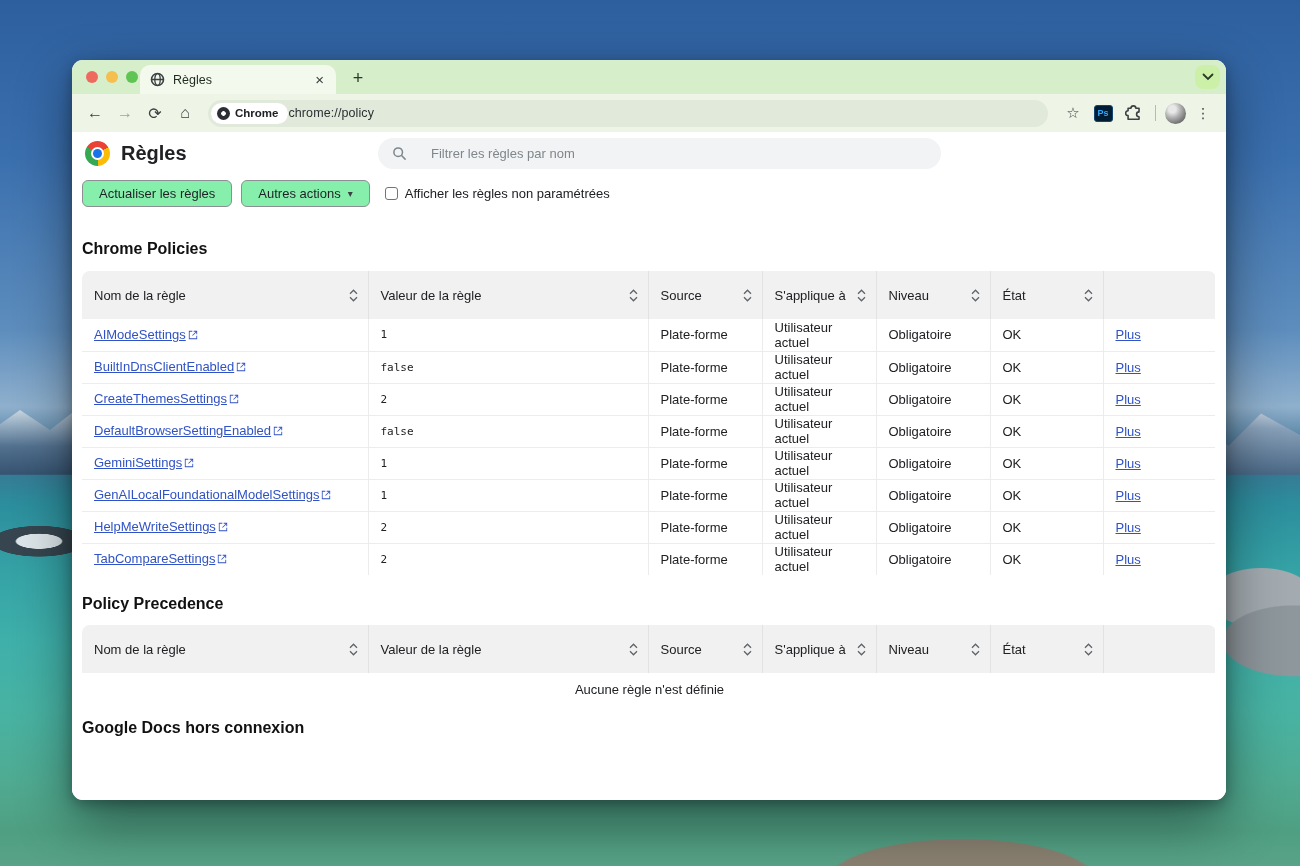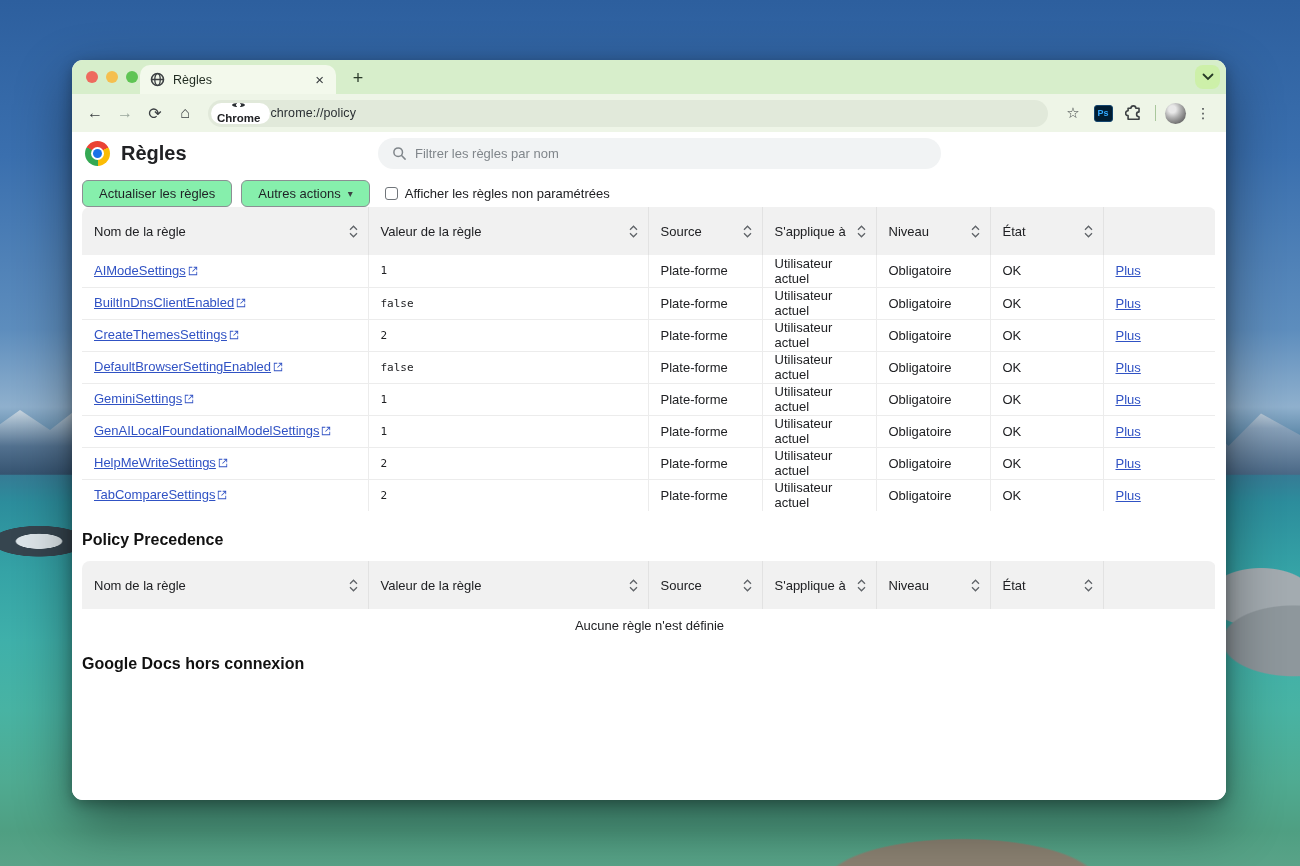--- a/index.html
+++ b/index.html
@@ -48,21 +48,21 @@
 
   
   .toolbar { position:relative; height:38px; background:#eef5e7;
     display:flex; align-items:center; padding:0 10px; gap:4px; }
   .navic { width:26px; height:26px; display:flex; align-items:center; justify-content:center;
     font-size:16px; color:#3c4043; border-radius:50%; }
   .navic.fwd { color:#9aa69c; }
   .urlbar { flex:1; height:27px; margin:0 8px 0 6px; background:#e1e9da; border-radius:14px;
     display:flex; align-items:center; padding:0 12px 0 3px; }
   .chip { height:21px; background:#fff; border-radius:11px; display:flex; align-items:center;
-    gap:5px; padding:0 10px 0 6px; font-size:11.5px; font-weight:700; color:#202124;flex-direction:column; }
+    gap:5px; padding:0 10px 0 6px; font-size:11.5px; font-weight:700; color:#202124; }
   .chip-ic { width:13px; height:13px; border-radius:50%;
     background:radial-gradient(circle, #fff 2px, #2b2f33 2.6px 4.4px, #2b2f33 5px); }
   .url { font-size:12.5px; color:#2a2f33; letter-spacing:.1px; }
   .tool-ic { width:26px; height:24px; display:flex; align-items:center; justify-content:center;
     font-size:15px; color:#3c4043; }
   .ps-badge { width:19px; height:17px; background:#001d33; border:1px solid #13456e; border-radius:3px;
     color:#31a8ff; font-size:9px; font-weight:700; display:flex; align-items:center; justify-content:center; }
   .tb-divider { width:1px; height:16px; background:#a9c79c; margin:0 5px; }
   .avatar { width:21px; height:21px; border-radius:50%;
     background:radial-gradient(circle at 35% 30%, #e8e8e8 0 18%, #b5b5b5 40%, #6f6f6f 75%, #474747 100%); }
@@ -73,21 +73,21 @@
   .page-header { position:relative; padding-top:9px; height:39px; }
   .title-wrap { display:flex; align-items:center; gap:11px; padding-left:3px; }
   .chrome-logo { width:25px; height:25px; border-radius:50%; position:relative; flex:0 0 auto;
     background:conic-gradient(from 0deg, #ea4335 0 60deg, #fbbc05 60deg 180deg, #34a853 180deg 300deg, #ea4335 300deg 360deg); }
   .chrome-logo::before { content:""; position:absolute; left:50%; top:50%; width:13px; height:13px;
     margin:-6.5px 0 0 -6.5px; background:#fff; border-radius:50%; }
   .chrome-logo::after { content:""; position:absolute; left:50%; top:50%; width:9px; height:9px;
     margin:-4.5px 0 0 -4.5px; background:#1a73e8; border-radius:50%; }
   .page-title { font-size:20px; font-weight:700; color:#202124; }
   .search-pill { position:absolute; left:296px; top:6px; width:563px; height:31px;
-    background:#f1f3f4; border-radius:16px; display:flex; align-items:center; padding:0 14px; gap:8px; }
+    background:#f1f3f4; border-radius:16px; display:flex; align-items:center; padding:0 14px; gap:24px; }
   .search-ph { font-size:13px; color:#80868b; }
 
   .actions-row { display:flex; align-items:center; margin-top:9px; height:27px; gap:9px; }
   .btn { height:27px; padding:0 16px; background:#86efac; border:1px solid #8b8f93; border-radius:6px;
     font-size:13px; font-weight:500; color:#1f2125; display:flex; align-items:center; gap:7px;
     font-family:"Liberation Sans", sans-serif; }
   .btn .dd { font-size:10px; color:#3c4043; }
   .cb-wrap { display:flex; align-items:center; gap:7px; margin-left:6px; }
   .cb { width:13px; height:13px; border:1.5px solid #70757a; border-radius:3px; background:#fff; }
   .cb-label { font-size:13px; font-weight:500; color:#202124; }
@@ -196,20 +196,21 @@
       <button class="btn">
         <span>Autres actions</span>
         <span class="dd">▾</span>
       </button>
       <span class="cb-wrap">
         <span class="cb"></span>
         <span class="cb-label">Afficher les règles non paramétrées</span>
       </span>
     </div>
 
+    <h2 class="section h-policies">Chrome Policies</h2>
     <div class="tbl">
       <table>
         <colgroup>
             <col style="width:286px">
             <col style="width:280px">
             <col style="width:114px">
             <col style="width:114px">
             <col style="width:114px">
             <col style="width:113px">
             <col style="width:112px">

